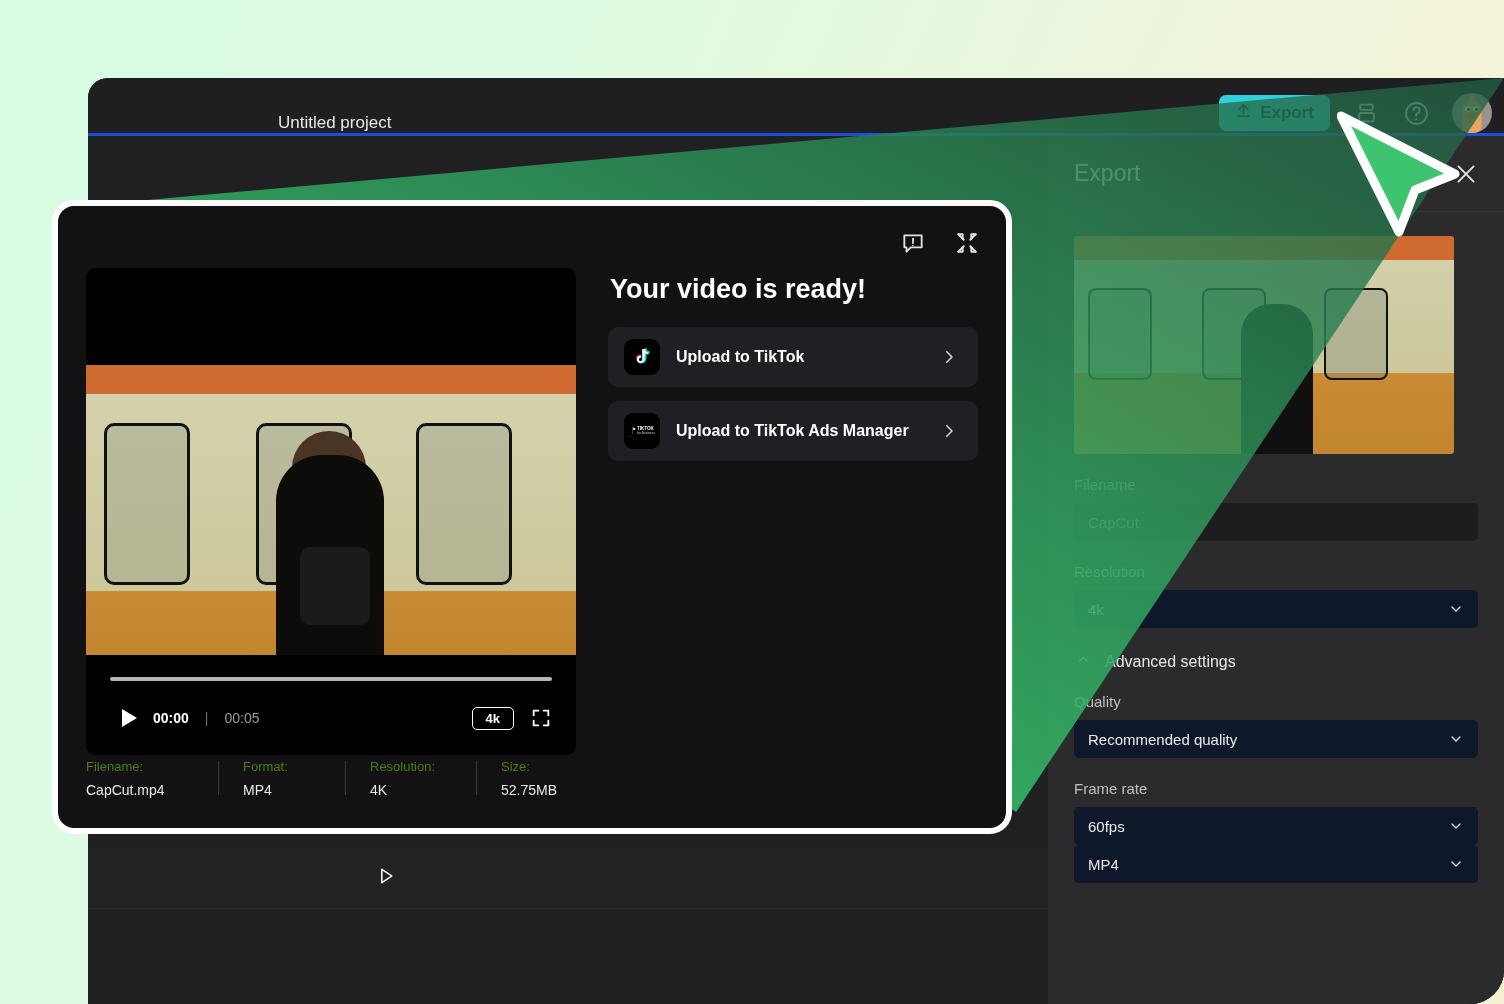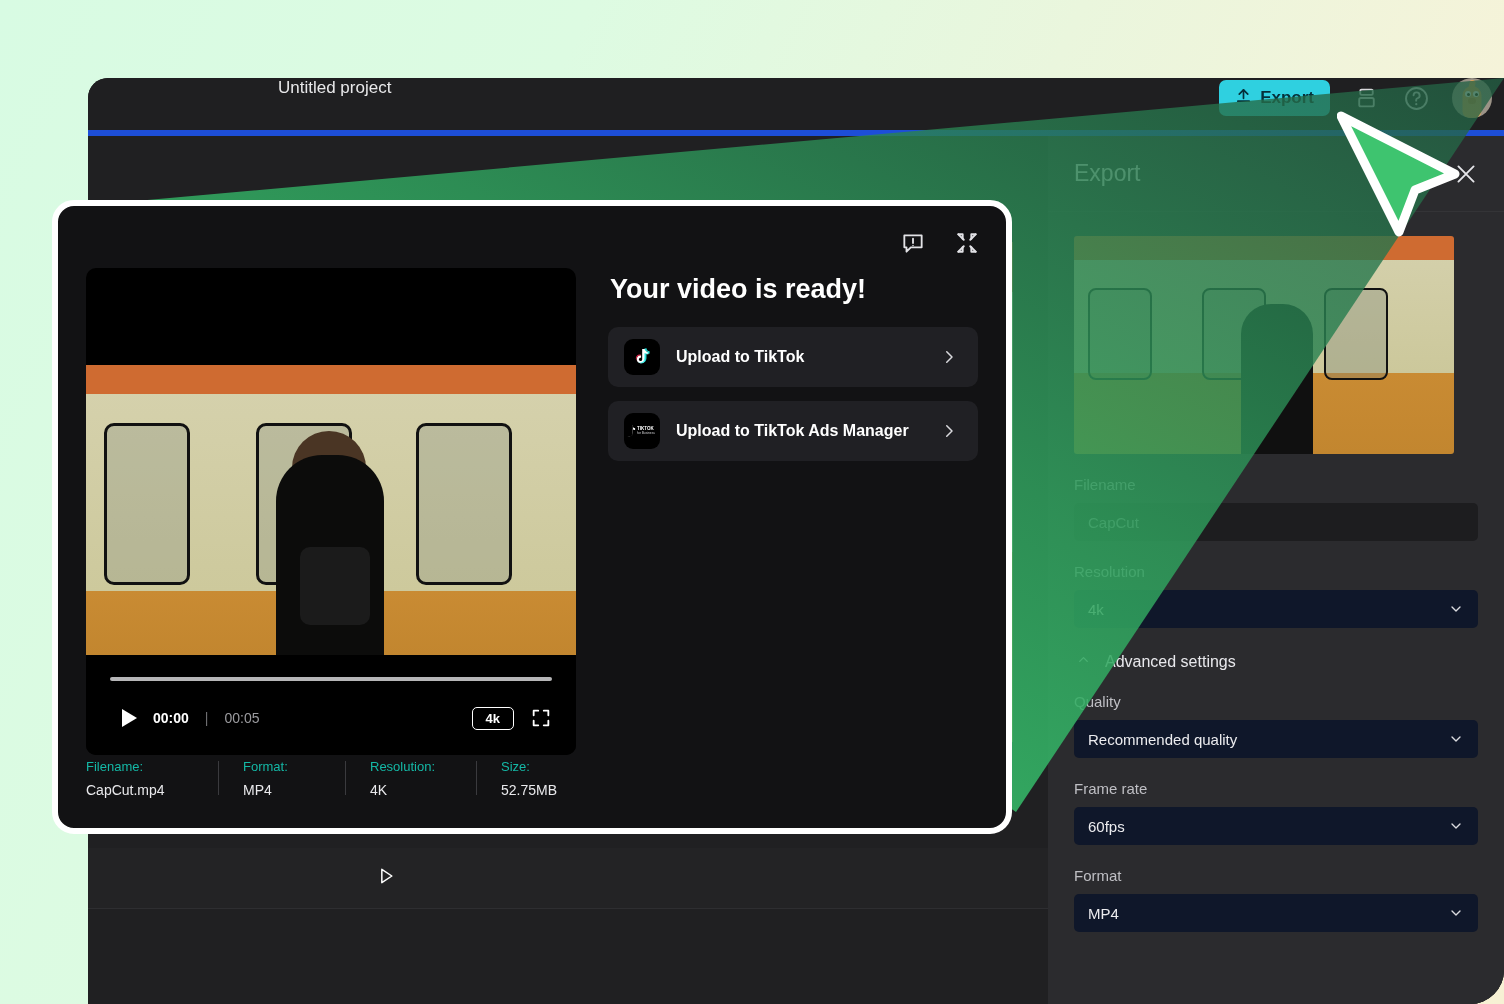--- a/index.html
+++ b/index.html
@@ -21,22 +21,22 @@
     width: 1416px; height: 926px;
     background: #202022;
     border-top-left-radius: 20px;
     overflow: hidden;
   }
 
   
   #topbar {
     position: absolute; left: 0; top: 0; right: 0; height: 58px;
     background: #1f1f21;
-    display: flex; align-items: flex-start;
-    border-bottom: 6px solid #1d4ed8;
+    display: flex; align-items: flex-end;
+    border-bottom: 3px solid #1d4ed8;
   }
   #project-title {
     margin-left: 190px;
     color: #e8e8ea; font-size: 17px;
   }
   #topbar-right {
     margin-left: auto; display: flex; align-items: center; gap: 22px;
     padding-right: 12px;
   }
   #export-btn {
@@ -207,21 +207,21 @@
               display:flex;align-items:center;justify-content:center;flex:0 0 auto;}
   .act-icon.dl { background:#2a2a2e; }
   .act-label { color:#fff; font-size:16px; font-weight:700; margin-left:16px; }
   .act-chev { margin-left:auto; width:18px;height:18px;color:#d9d9dd; }
 
   #meta-row {
     position:absolute; left:28px; right:28px; bottom:30px;
     display:flex; align-items:flex-start;
   }
   .meta-cell { display:flex; flex-direction:column; gap:8px; }
-  .meta-k { color:#14b8a6; font-size:13px; }
+  .meta-k { color:#4d7c0f; font-size:13px; }
   .meta-v { color:#e9e9ec; font-size:14px; }
   .meta-div { width:1px; height:34px; background:#3a3a3e; margin-top:2px; }
   .m1 { width:132px; } .m2 { width:126px; } .m3 { width:130px; }
   .pad { padding-left:24px; }
 </style>
 </head>
 <body>
 
 <div id="app-window">
 
@@ -338,21 +338,20 @@
       <div class="field-label">Frame rate</div>
       <div class="field-box select">
         <span>60fps</span>
         <span class="chev">
           <svg width="16" height="16" viewBox="0 0 24 24" fill="none" stroke="currentColor" stroke-width="2" stroke-linecap="round" stroke-linejoin="round">
               <path d="M6 9l6 6 6-6"></path>
             </svg>
         </span>
       </div>
 
-      <div class="field-label">Format</div>
       <div class="field-box select">
         <span>MP4</span>
         <span class="chev">
           <svg width="16" height="16" viewBox="0 0 24 24" fill="none" stroke="currentColor" stroke-width="2" stroke-linecap="round" stroke-linejoin="round">
               <path d="M6 9l6 6 6-6"></path>
             </svg>
         </span>
       </div>
     </div>
   </div>

